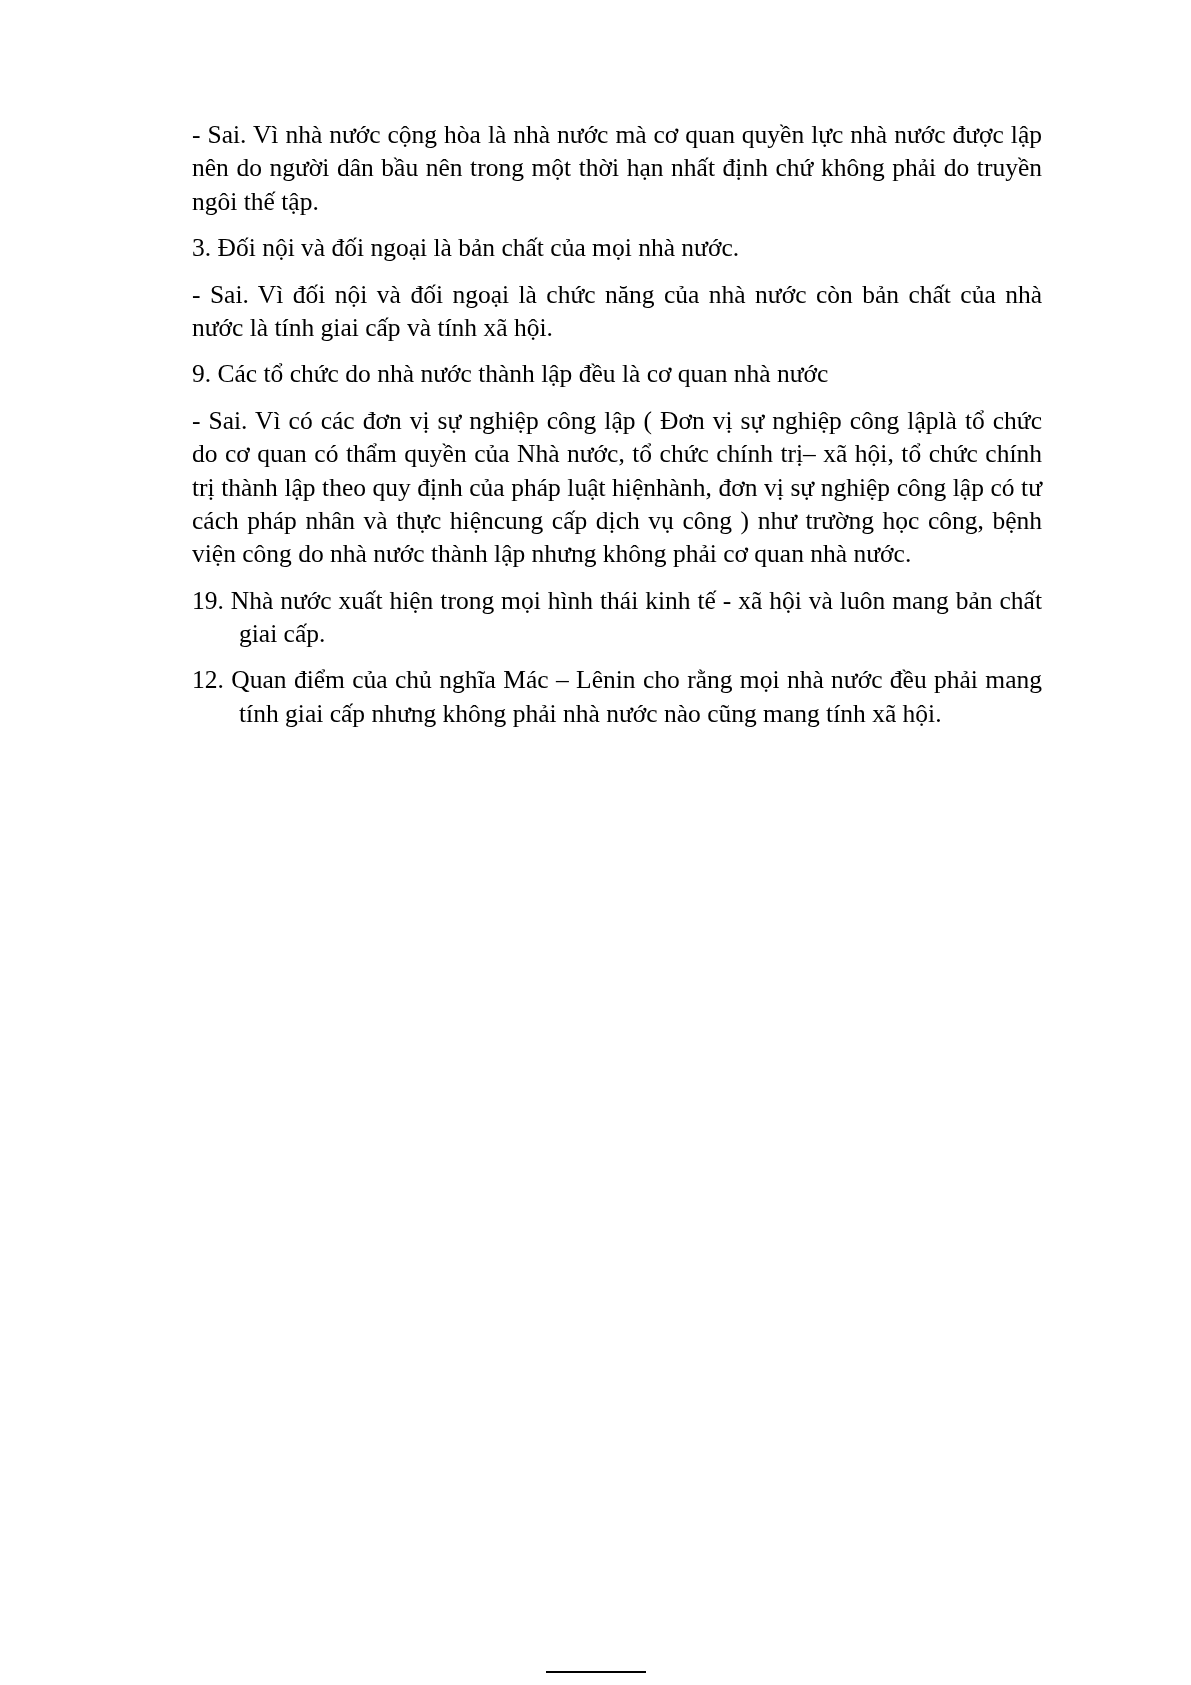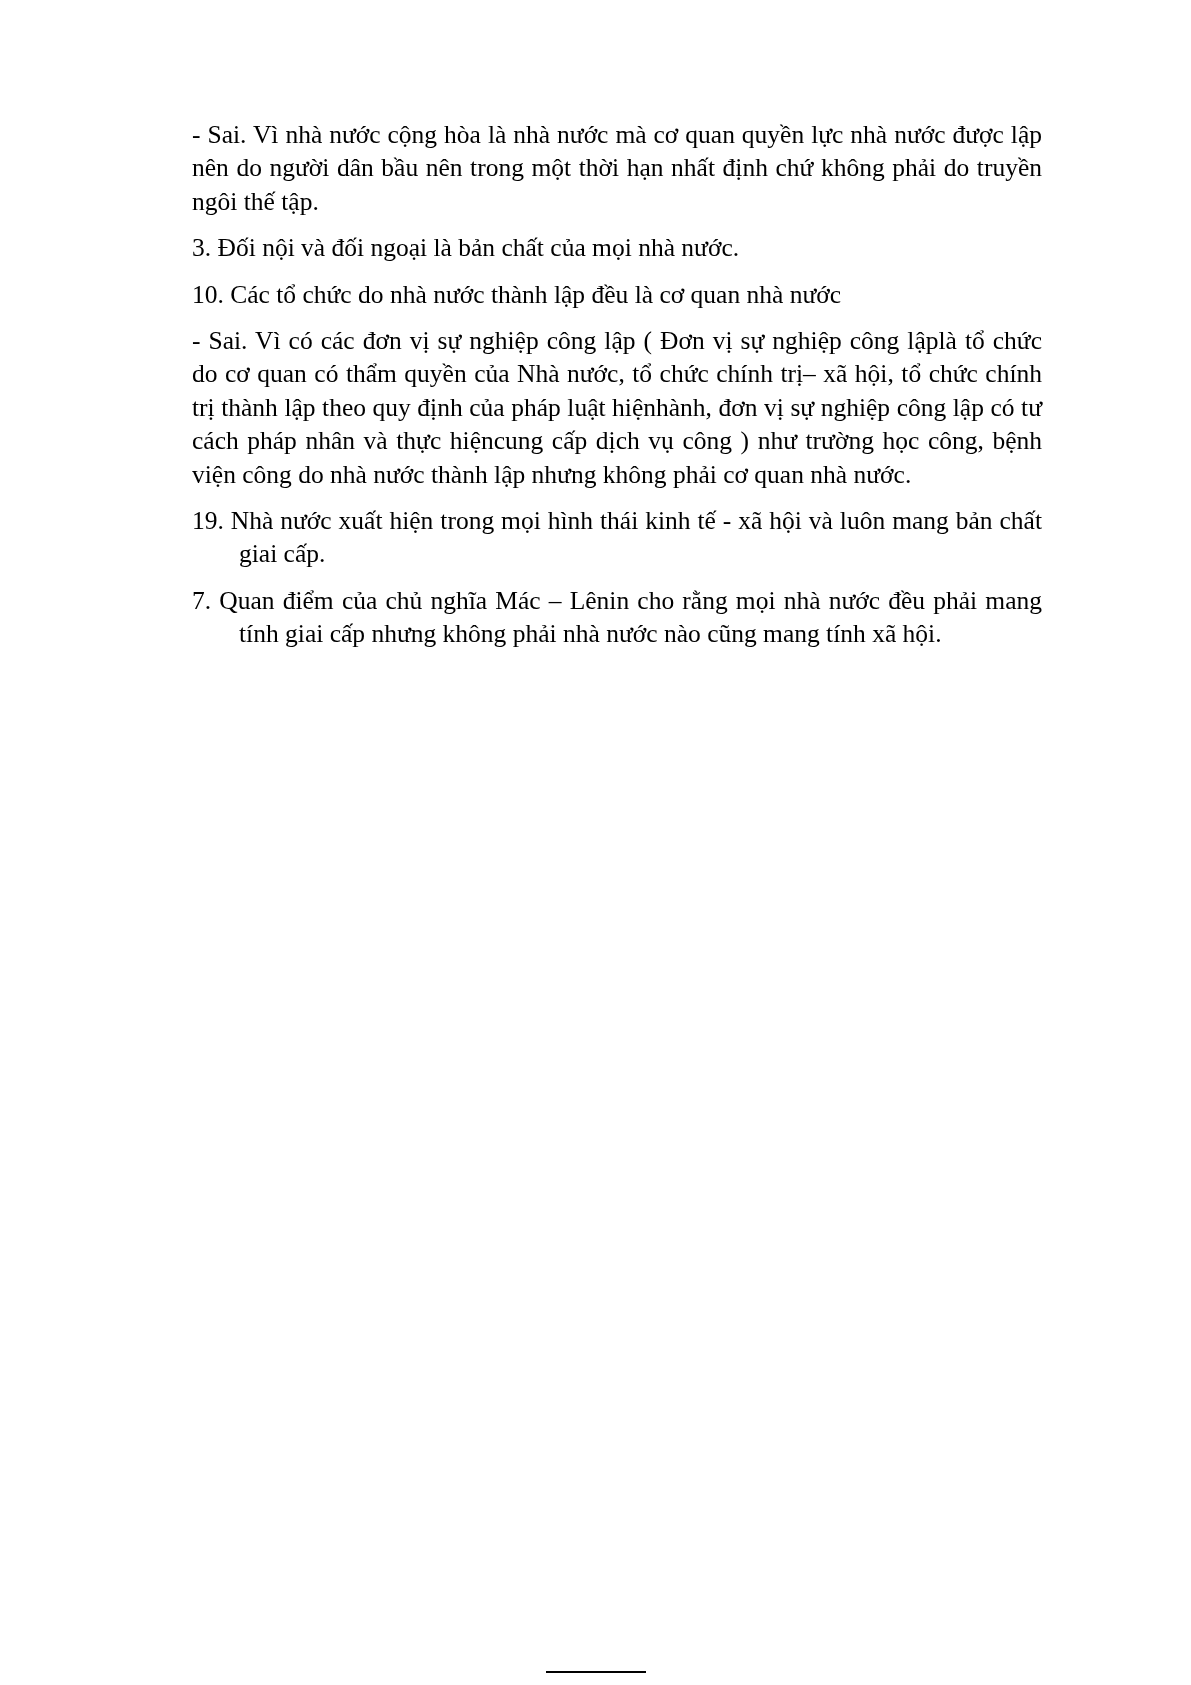--- a/index.html
+++ b/index.html
@@ -61,27 +61,28 @@
 </head>
 <body>
 
 <div class="page">
   <div class="content">
 
     <p class="para">- Sai. Vì nhà nước cộng hòa là nhà nước mà cơ quan quyền lực nhà nước được lập nên do người dân bầu nên trong một thời hạn nhất định chứ không phải do truyền ngôi thế tập.</p>
 
     <p class="numbered">3.   Đối nội và đối ngoại là bản chất của mọi nhà nước.</p>
 
+    <p class="para">- Sai. Vì đối nội và đối ngoại là chức năng của nhà nước còn bản chất của nhà nước là tính giai cấp và tính xã hội.</p>
 
-    <p class="numbered">10. Các tổ chức do nhà nước thành lập đều là cơ quan nhà nước</p>
+    <p class="numbered">9. Các tổ chức do nhà nước thành lập đều là cơ quan nhà nước</p>
 
     <p class="para">- Sai. Vì có các đơn vị sự nghiệp công lập ( Đơn vị sự nghiệp công lậplà tổ chức do cơ quan có thẩm quyền của Nhà nước, tổ chức chính trị– xã hội, tổ chức chính trị thành lập theo quy định của pháp luật hiệnhành, đơn vị sự nghiệp công lập có tư cách pháp nhân và thực hiệncung cấp dịch vụ công ) như trường học công, bệnh viện công do nhà nước thành lập nhưng không phải cơ quan nhà nước.</p>
 
     <p class="numbered-wide">19. Nhà nước xuất hiện trong mọi hình thái kinh tế - xã hội và luôn mang bản chất giai cấp.</p>
 
 
-    <p class="numbered-wide">7. Quan điểm của chủ nghĩa Mác – Lênin cho rằng mọi nhà nước đều phải mang tính giai cấp nhưng không phải nhà nước nào cũng mang tính xã hội.</p>
+    <p class="numbered-wide">12. Quan điểm của chủ nghĩa Mác – Lênin cho rằng mọi nhà nước đều phải mang tính giai cấp nhưng không phải nhà nước nào cũng mang tính xã hội.</p>
 
 
   </div>
 </div>
 
 <div class="footer-rule"></div>
 
 </body></html>

